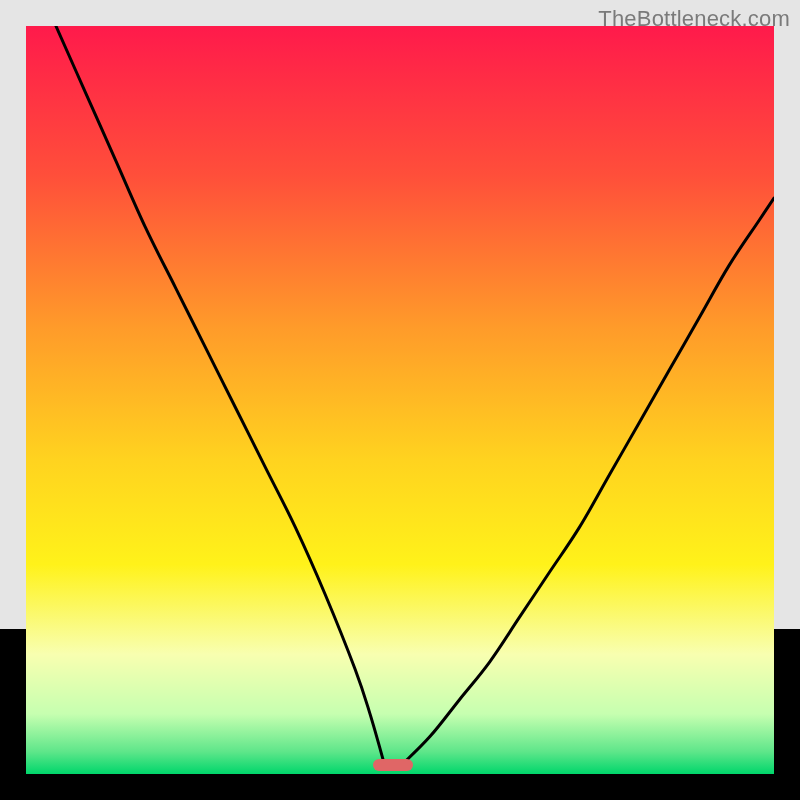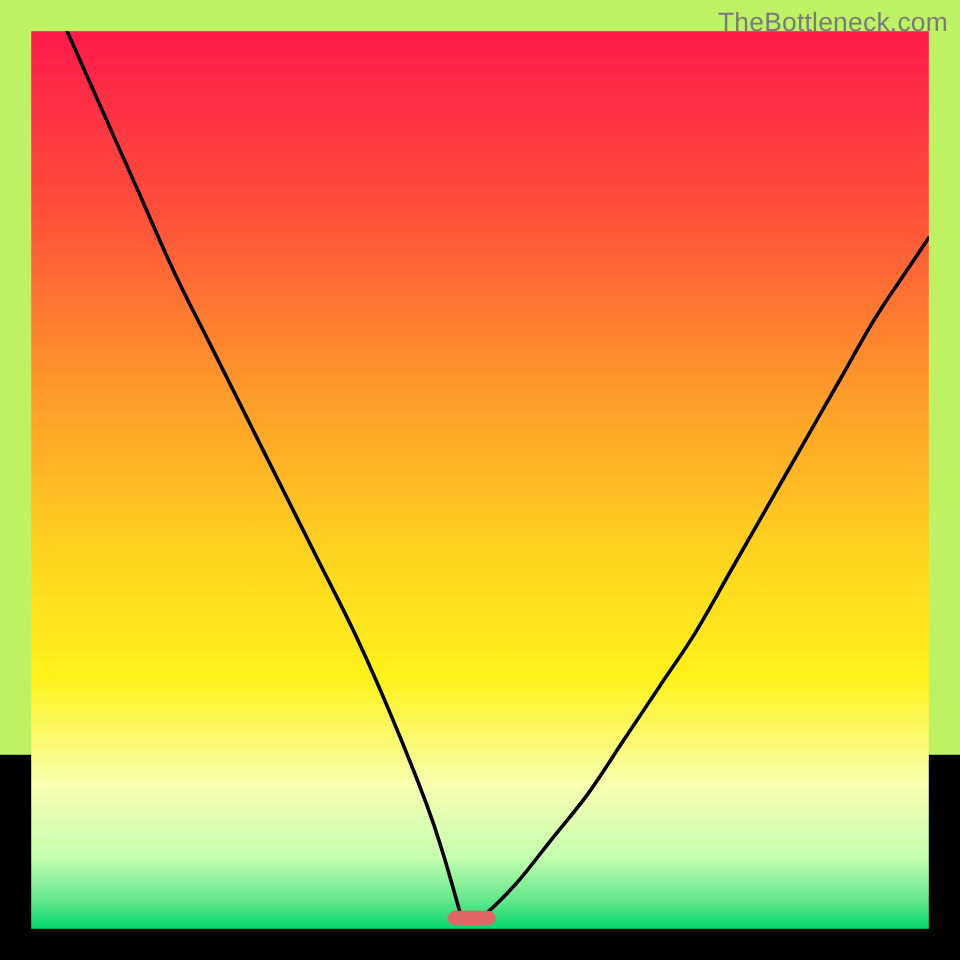--- a/index.html
+++ b/index.html
@@ -10,21 +10,21 @@
     background: #000;
     overflow: hidden;
     font-family: Arial, Helvetica, sans-serif;
   }
   .frame {
     position: absolute;
     top: 0;
     left: 0;
     width: 800px;
     height: 629px;
-    background: #bef264;
+    background: #e5e5e5;
     text-decoration: underline;
   }
   .plot-area {
     position: absolute;
     top: 26px;
     left: 26px;
     width: 748px;
     height: 748px;
     
   }

